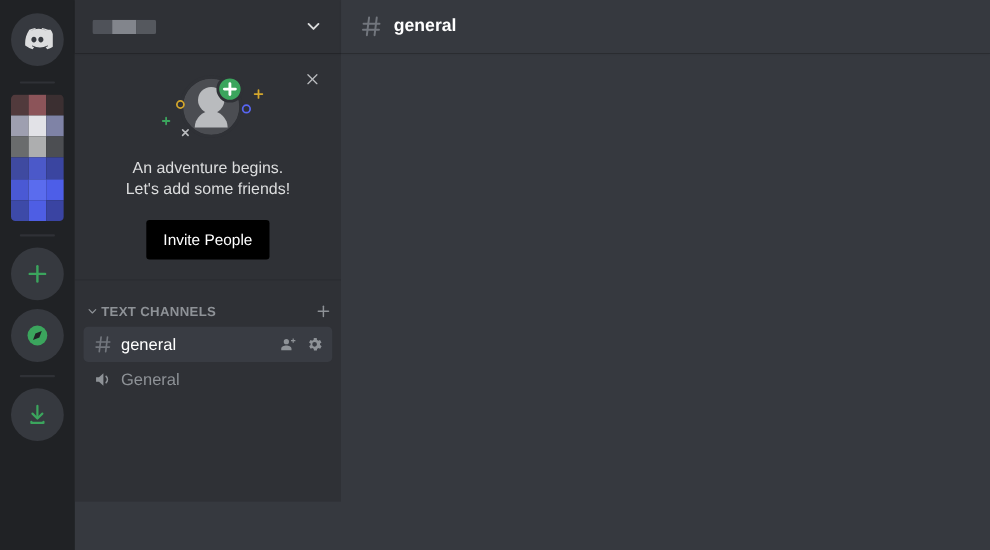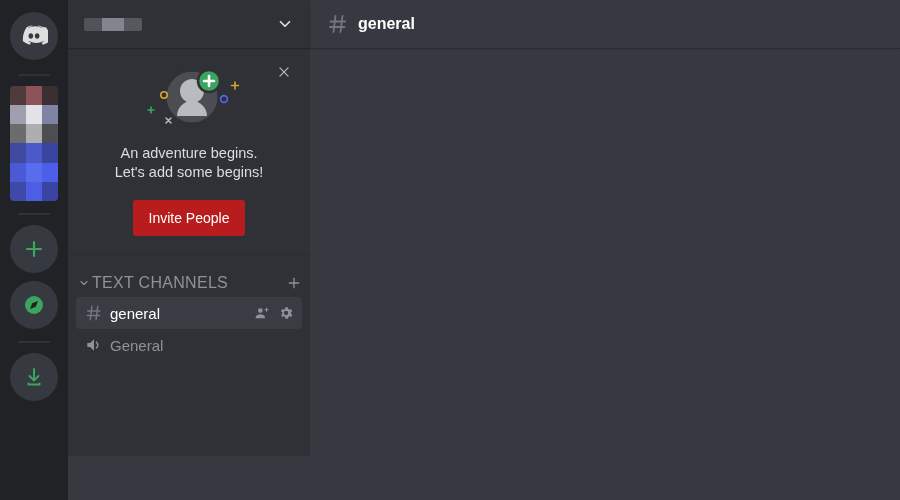--- a/index.html
+++ b/index.html
@@ -67,36 +67,36 @@
   }
   .close-x {
     position:absolute; top:14px; right:16px; width:20px; height:20px;
     display:flex; align-items:center; justify-content:center;
   }
   .close-x svg { width:14px; height:14px; stroke:#b9bbbe; stroke-width:2; stroke-linecap:round; }
   .hero { height:70px; display:flex; align-items:center; justify-content:center; }
   .hero svg { width:130px; height:70px; }
   .invite-lines { margin-top:10px; color:#dcddde; font-size:14.5px; line-height:19px; }
   .btn-invite {
-    margin:18px auto 0; display:block; background:#b91c1c; color:#fff;
+    margin:18px auto 0; display:block; background:#000000; color:#fff;
     border:none; border-radius:3px; padding:10px 16px;
     font-size:14px; font-family:"Liberation Sans", sans-serif; cursor:pointer;
   }
 
   
   .chan-scroll { flex:1; padding-top:16px; overflow:hidden; }
   .cat {
     display:flex; align-items:center; justify-content:space-between;
     padding:0 8px 0 10px; height:24px; margin-bottom:2px; cursor:pointer;
   }
   .cat-left { display:flex; align-items:center; gap:2px; }
   .cat-chev { width:12px; height:12px; stroke:#8e9297; stroke-width:2.2; fill:none;
               stroke-linecap:round; stroke-linejoin:round; }
   .cat-name {
-    color:#8e9297; font-size:16px; font-weight:normal; letter-spacing:.3px;
+    color:#8e9297; font-size:12px; font-weight:bold; letter-spacing:.3px;
   }
   .cat-plus { width:16px; height:16px; stroke:#8e9297; stroke-width:2; fill:none; stroke-linecap:round; }
 
   .chan {
     margin:0 8px; height:32px; border-radius:4px; display:flex; align-items:center;
     padding:0 8px; cursor:pointer; gap:6px;
   }
   .chan.active { background:#393c43; }
   .chan .hash { width:20px; height:20px; stroke:#72767d; stroke-width:1.8; fill:none; stroke-linecap:round; }
   .chan .spk { width:20px; height:20px; fill:#8e9297; }
@@ -223,21 +223,21 @@
           <path d="M27 43v6M24 46h6" stroke="#3ba55d" stroke-width="1.6" stroke-linecap="round"></path>
           <circle cx="40" cy="31" r="3.2" fill="none" stroke="#d4a72c" stroke-width="1.6"></circle>
           <path d="M111 18v7M107.5 21.5h7" stroke="#d4a72c" stroke-width="1.6" stroke-linecap="round"></path>
           <circle cx="100" cy="35" r="3.4" fill="none" stroke="#5865f2" stroke-width="1.6"></circle>
           <path d="M42 54l5 5M47 54l-5 5" stroke="#b9bbbe" stroke-width="1.5" stroke-linecap="round"></path>
         </svg>
       </div>
 
       <div class="invite-lines">
         <div>An adventure begins.</div>
-        <div>Let's add some begins!</div>
+        <div>Let's add some friends!</div>
       </div>
 
       <button class="btn-invite">Invite People</button>
     </div>
 
     <div class="chan-scroll">
 
       <div class="cat">
         <span class="cat-left">
           <svg class="cat-chev" viewBox="0 0 24 24">

